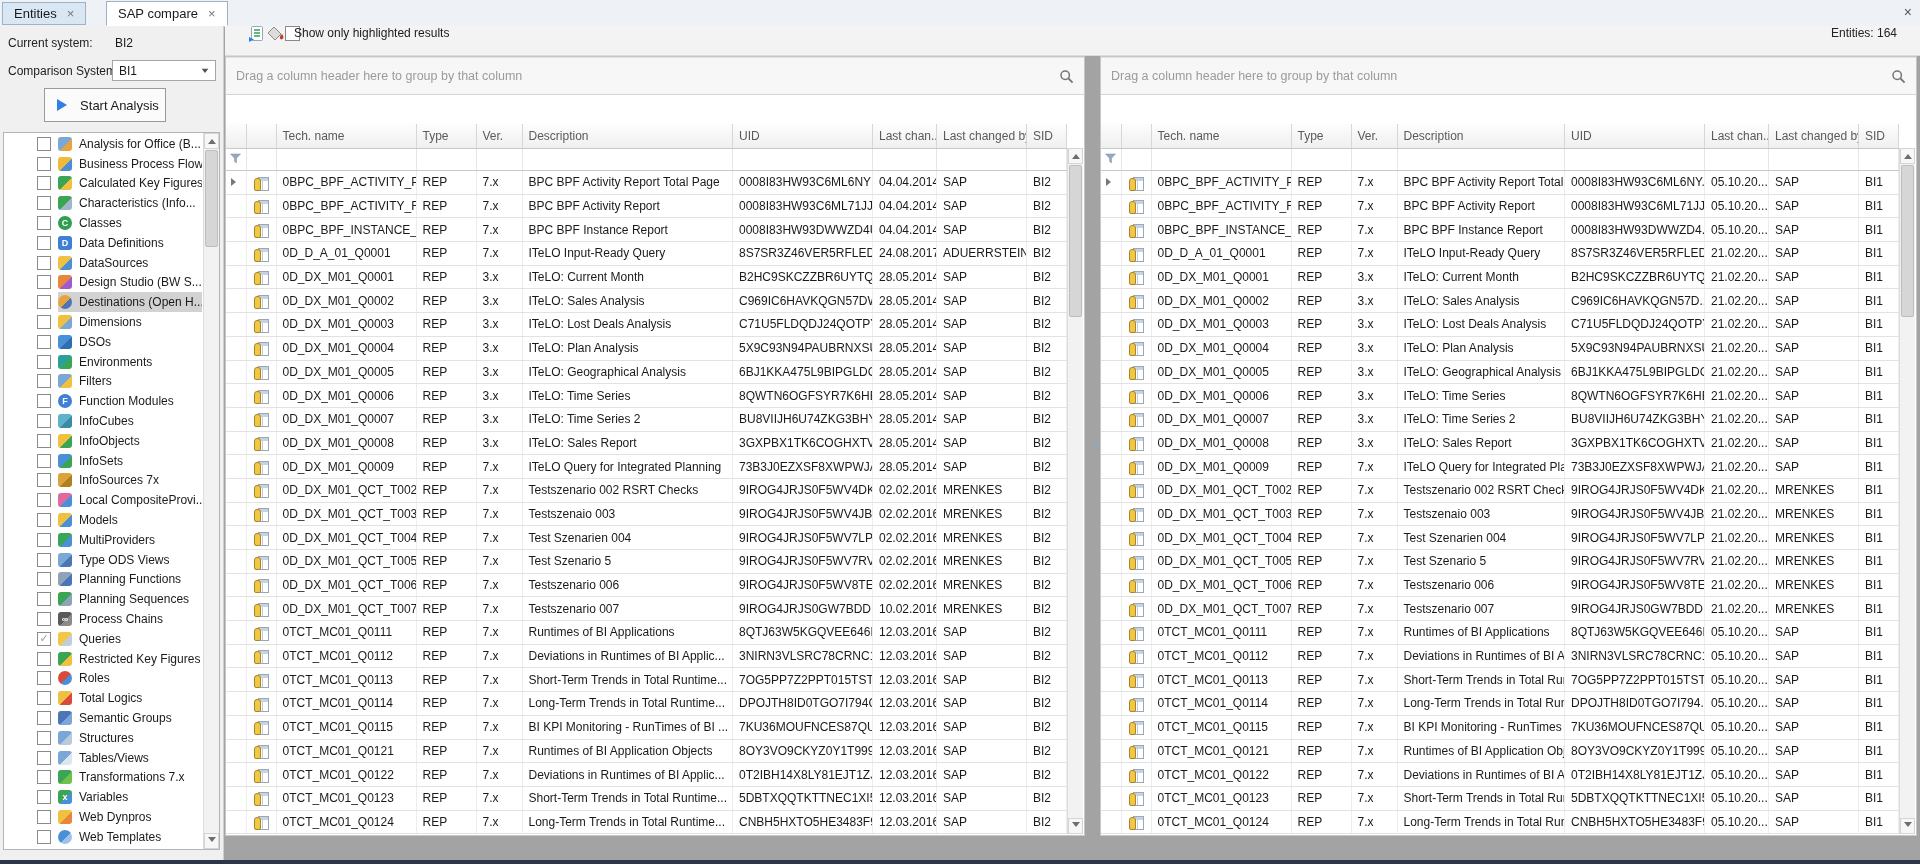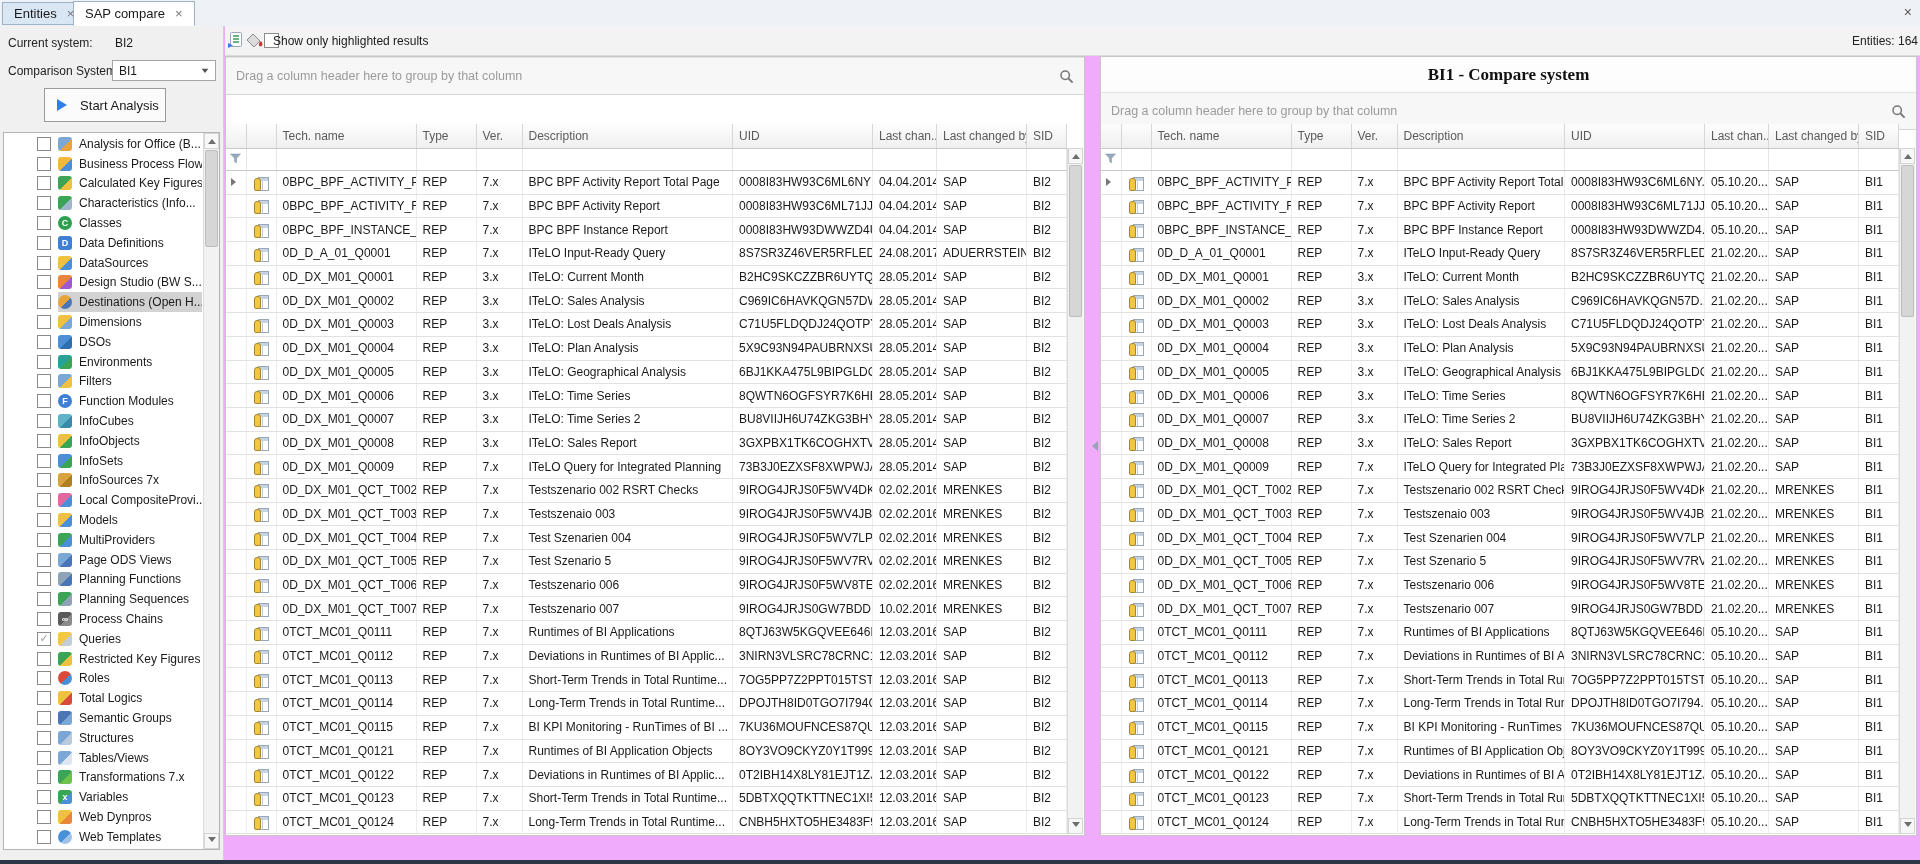--- a/index.html
+++ b/index.html
@@ -1,16 +1,16 @@
 <!DOCTYPE html>
 <html><head>
 <meta charset="utf-8">
 <style>
   html,body{margin:0;padding:0}
-  #app{position:relative;width:1920px;height:864px;overflow:hidden;background:#f0abfc;
+  #app{position:relative;width:1920px;height:864px;overflow:hidden;background:#a3a3a3;
        font-family:"Liberation Sans",sans-serif;font-size:12px;color:#1a1a1a}
   
   .tabstrip{position:absolute;top:0;left:0;right:0;height:26px;background:#eef1f5;border-bottom:1px solid #c3d0de}
   .dtab{position:absolute;top:2px;height:23px;display:flex;align-items:center;gap:10px;padding:0 11px;
         border:1px solid #9fb1c4;background:#d9e6f4;font-size:13px;cursor:default;box-sizing:border-box}
   .dtab.active{background:#fff;top:1px;height:25px;border-bottom:1px solid #fff;z-index:2}
   .tclose{color:#777;font-size:13px;line-height:13px}
   .strip-close{position:absolute;right:8px;top:5px;color:#555;font-size:14px;line-height:14px}
   
   .leftpanel{position:absolute;top:26px;left:0;width:224px;bottom:4px;background:#f0f0f0;border-right:1px solid #cfcfcf;box-sizing:border-box}
@@ -39,21 +39,21 @@
   .sb-btn.up{top:0}.sb-btn.down{bottom:0}
   .sb-thumb{position:absolute;left:1px;right:1px;background:#d6d6d6;border:1px solid #bdbdbd;border-radius:2px}
   .tri-up{width:0;height:0;border:4px solid transparent;border-bottom:5px solid #6e6e6e;margin-bottom:3px}
   .tri-down{width:0;height:0;border:4px solid transparent;border-top:5px solid #6e6e6e;margin-top:3px}
   .tri-right{width:0;height:0;border:4px solid transparent;border-left:5px solid #777;display:inline-block}
   .tri-left{width:0;height:0;border:5px solid transparent;border-right:6px solid #98a4b2;display:inline-block}
   .combo .tri-down{border-top-color:#555;transform:scale(.85)}
   
   .main{position:absolute;left:225px;top:26px;right:0;bottom:4px}
   .toolbar{position:absolute;top:0;left:0;right:0;height:30px;background:#f3f3f3;border-bottom:1px solid #dcdcdc;
-           display:flex;align-items:center;padding:0 2px;box-sizing:border-box}
+           display:flex;padding:0 23px;box-sizing:border-box}
   .tb-check{width:13px;height:13px;border:1px solid #8a8a8a;background:#fff;flex:none;margin-right:-6px}
   .tb-count{margin-left:auto;color:#222}
   .panels{position:absolute;top:30px;left:0;right:0;bottom:24px}
   .gridpanel{position:absolute;top:0;bottom:0;background:#fff;border:1px solid #c6c6c6;box-sizing:border-box;overflow:hidden}
   .gridpanel.gleft{left:0;width:860px}
   .gridpanel.gright{left:875px;right:3px}
   .splitter{position:absolute;left:860px;width:15px;top:0;bottom:0;display:flex;align-items:center;justify-content:center}
   .gtitle{height:35px;display:flex;align-items:center;justify-content:center;background:#fdfdfd;
           font-family:"Liberation Serif",serif;font-weight:bold;font-size:17px;color:#111}
   .groupbar{height:38px;background:#f7f7f7;border-top:1px solid #e2e2e2;border-bottom:1px solid #d5d5d5;
@@ -84,21 +84,21 @@
 </head>
 <body>
 
 <div id="app">
 
   <div class="tabstrip">
     <div class="dtab" style="left:2px">
       <span>Entities</span>
       <span class="tclose">×</span>
     </div>
-    <div class="dtab active" style="left:73px">
+    <div class="dtab active" style="left:106px">
       <span>SAP compare</span>
       <span class="tclose">×</span>
     </div>
     <div class="strip-close">×</div>
   </div>
 
   <div class="leftpanel">
     <div class="sysrow" style="top:10px">
       <span class="lbl">Current system:</span>
       <span class="val">BI2</span>
@@ -260,21 +260,21 @@
             <span class="cb"></span>
             <span class="selwrap">
               <span class="chip" style="background: linear-gradient(135deg, rgb(58, 166, 85) 55%, rgb(74, 144, 217) 55%);"></span>
               <span class="ti-label">MultiProviders</span>
             </span>
           </div>
           <div class="tree-item">
             <span class="cb"></span>
             <span class="selwrap">
               <span class="chip" style="background: linear-gradient(135deg, rgb(123, 167, 215) 55%, rgb(74, 118, 184) 55%);"></span>
-              <span class="ti-label">Page ODS Views</span>
+              <span class="ti-label">Type ODS Views</span>
             </span>
           </div>
           <div class="tree-item">
             <span class="cb"></span>
             <span class="selwrap">
               <span class="chip" style="background: linear-gradient(135deg, rgb(142, 163, 184) 55%, rgb(74, 118, 184) 55%);"></span>
               <span class="ti-label">Planning Functions</span>
             </span>
           </div>
           <div class="tree-item">
@@ -807,21 +807,20 @@
               <span class="tri-down" style="margin-top:0"></span>
             </div>
         </div>
       </section>
 
       <div class="splitter">
         <span class="tri-left"></span>
       </div>
 
       <section class="gridpanel gright">
-        <div class="gtitle">BI1 -  Compare system</div>
         <div class="groupbar">
           <span>Drag a column header here to group by that column</span>
           <span class="searchicon">
             <svg width="15" height="15" viewBox="0 0 15 15">
                 <circle cx="6.2" cy="6.2" r="4.2" fill="none" stroke="#777" stroke-width="1.5"></circle>
                 <path d="M9.5 9.5 L13.6 13.6" stroke="#777" stroke-width="1.8"></path>
               </svg>
           </span>
         </div>
         <div class="gridwrap" id="grid-right">

